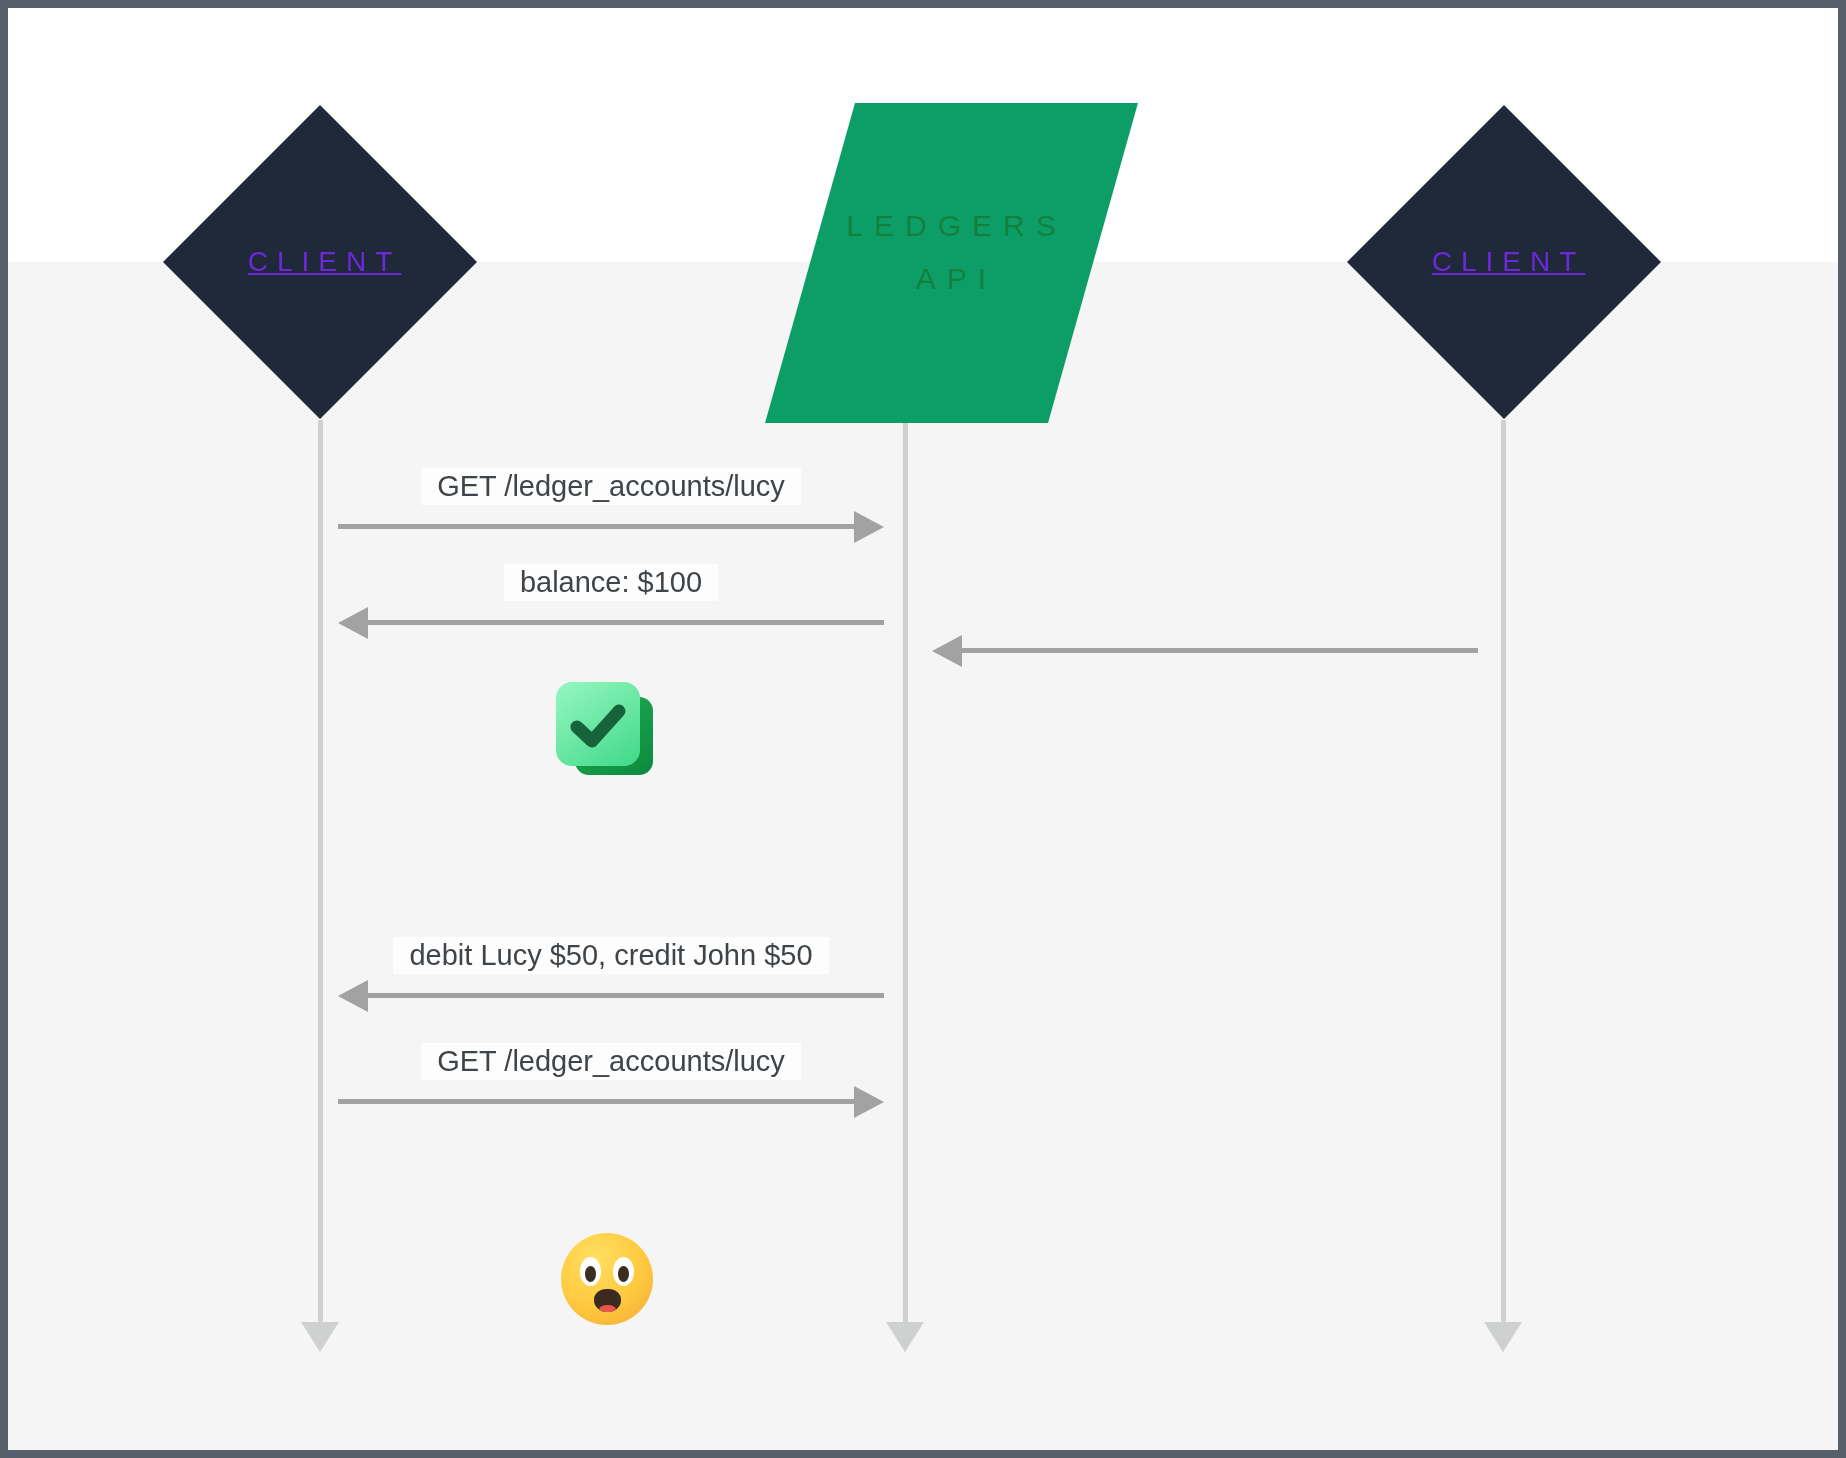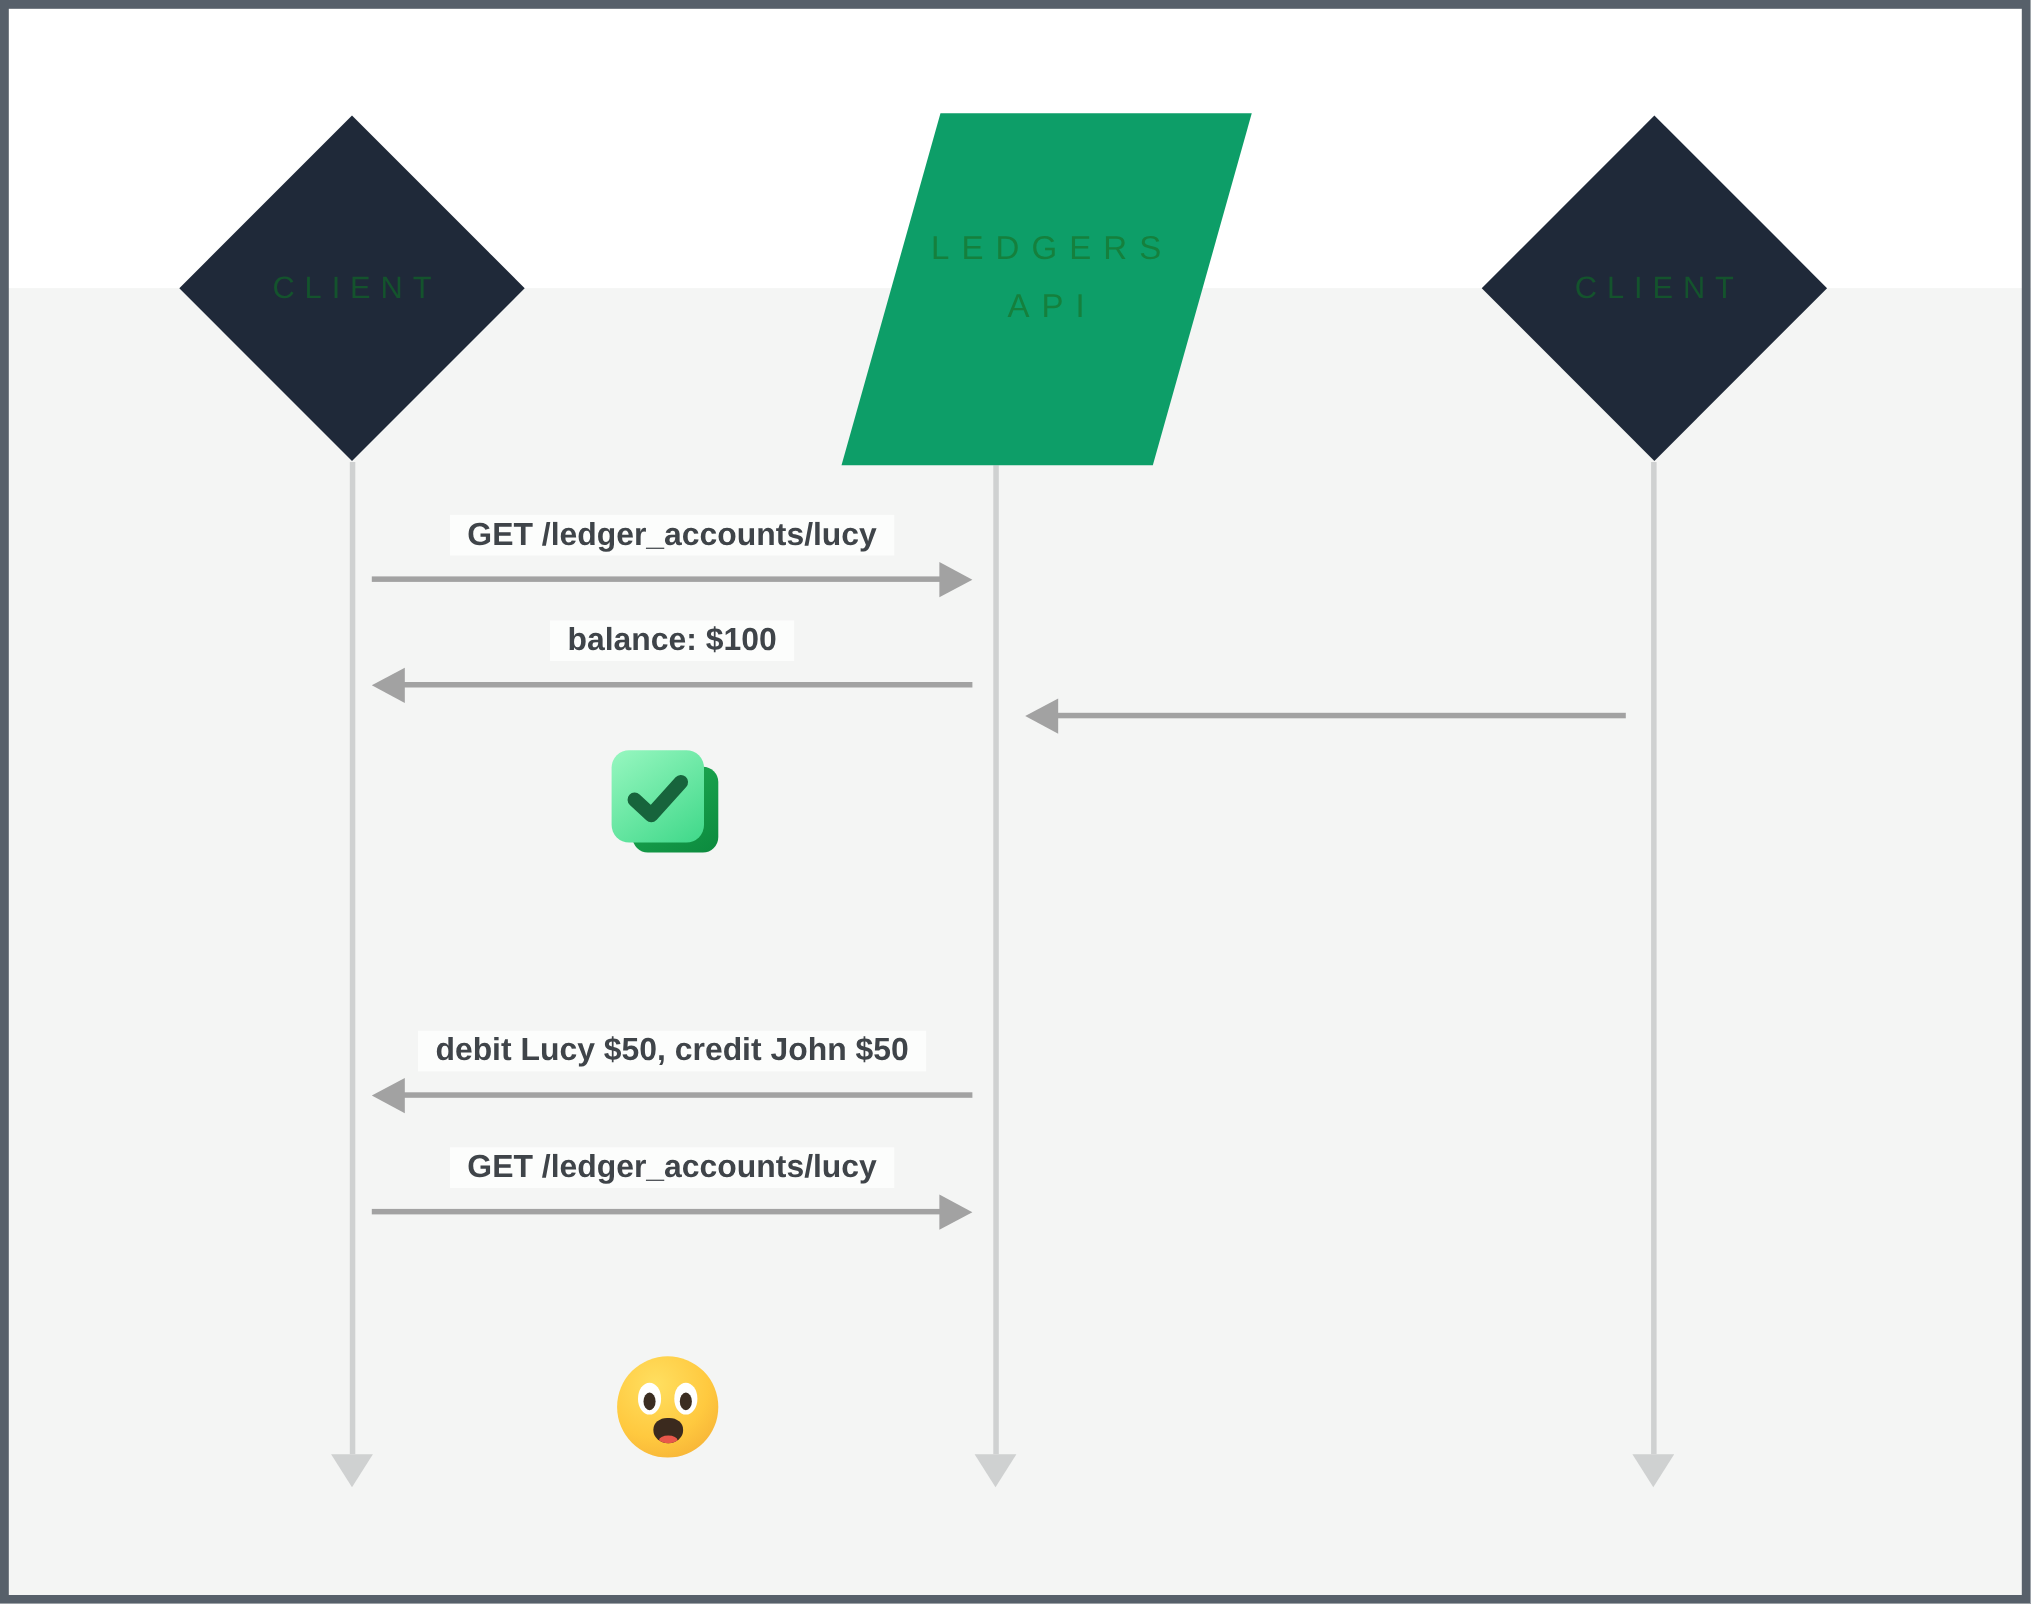--- a/index.html
+++ b/index.html
@@ -11,33 +11,33 @@
 
   
   .lifeline{position:absolute;width:5px;background:#cfd1d1;z-index:1;}
   .lifeline-head{position:absolute;width:0;height:0;z-index:1;
     border-left:19px solid transparent;border-right:19px solid transparent;
     border-top:30px solid #cfd1d1;}
 
   
   .diamond{position:absolute;width:222px;height:222px;background:#1f2939;
            transform:rotate(45deg);z-index:10;}
-  .actor-label{position:absolute;z-index:11;color:#14532d;text-align:center;
-    font-size:28px;letter-spacing:9px;text-indent:9px;line-height:40px;}
+  .actor-label{position:absolute;z-index:11;color:#6d28d9;text-align:center;
+    font-size:28px;letter-spacing:9px;text-indent:9px;line-height:40px;text-decoration:underline;}
   .parallelogram{position:absolute;left:810px;top:103px;width:283px;height:320px;
     background:#0d9e68;transform:skewX(-15.7deg);z-index:10;}
   .api-label{position:absolute;left:801px;top:207px;width:300px;z-index:11;color:#15803d;
     text-align:center;font-size:30px;letter-spacing:11px;text-indent:11px;line-height:38px;}
   .api-label .line2{margin-top:15px;}
 
   
   .msg{position:absolute;z-index:5;}
   .msg-label{display:flex;justify-content:center;height:42px;align-items:center;}
   .msg-label span{background:rgba(255,255,255,0.75);padding:2px 16px;font-size:29px;
-    color:#3f4449;white-space:nowrap;font-weight:bold;}
+    color:#3f4449;white-space:nowrap;}
   .arrow{position:relative;height:32px;margin-top:4px;}
   .arrow .line{position:absolute;top:13px;height:5px;background:#a2a2a2;}
   .arrow.dir-right .line{left:0;right:26px;}
   .arrow.dir-left  .line{left:26px;right:0;}
   .arrow .head{position:absolute;top:0;width:0;height:0;
     border-top:16px solid transparent;border-bottom:16px solid transparent;}
   .arrow.dir-right .head{right:0;border-left:30px solid #a2a2a2;}
   .arrow.dir-left  .head{left:0;border-right:30px solid #a2a2a2;}
 
   .lane-left{left:338px;width:546px;}

